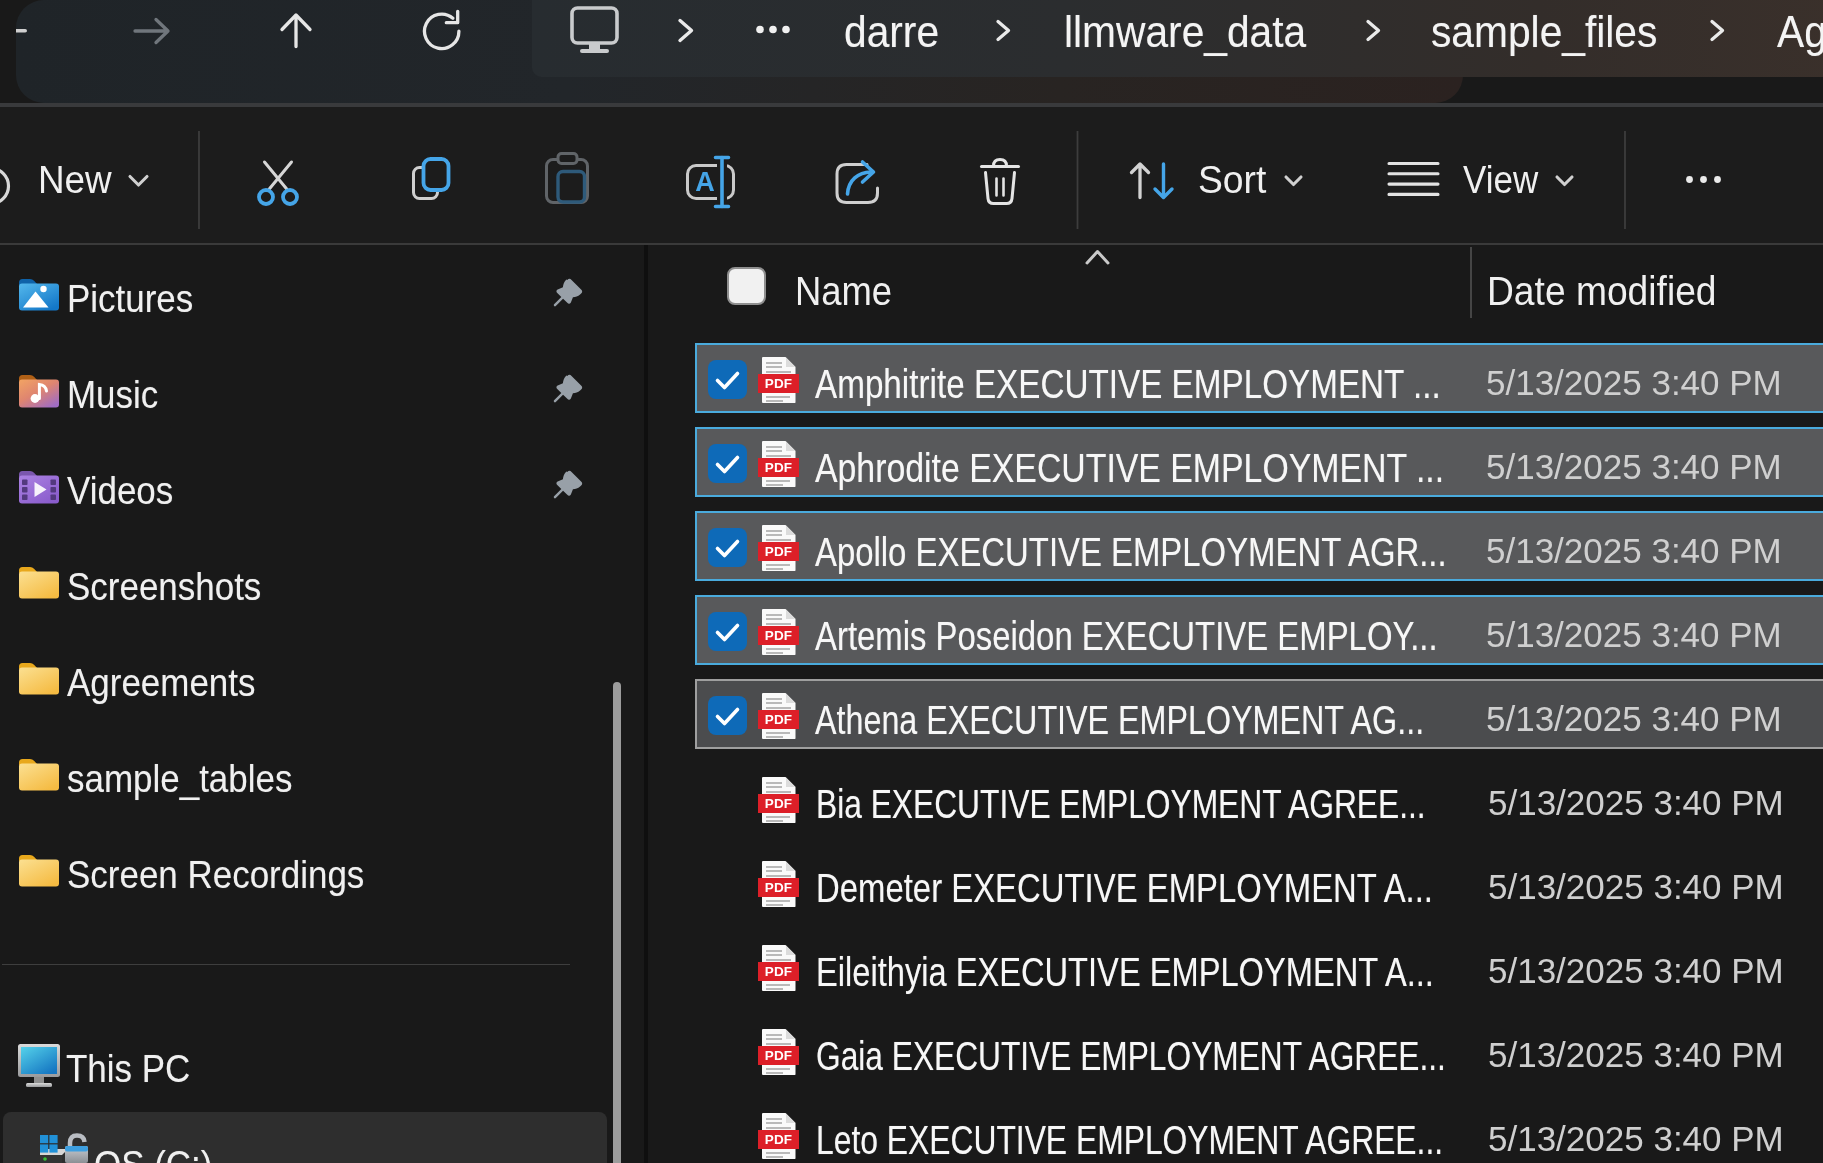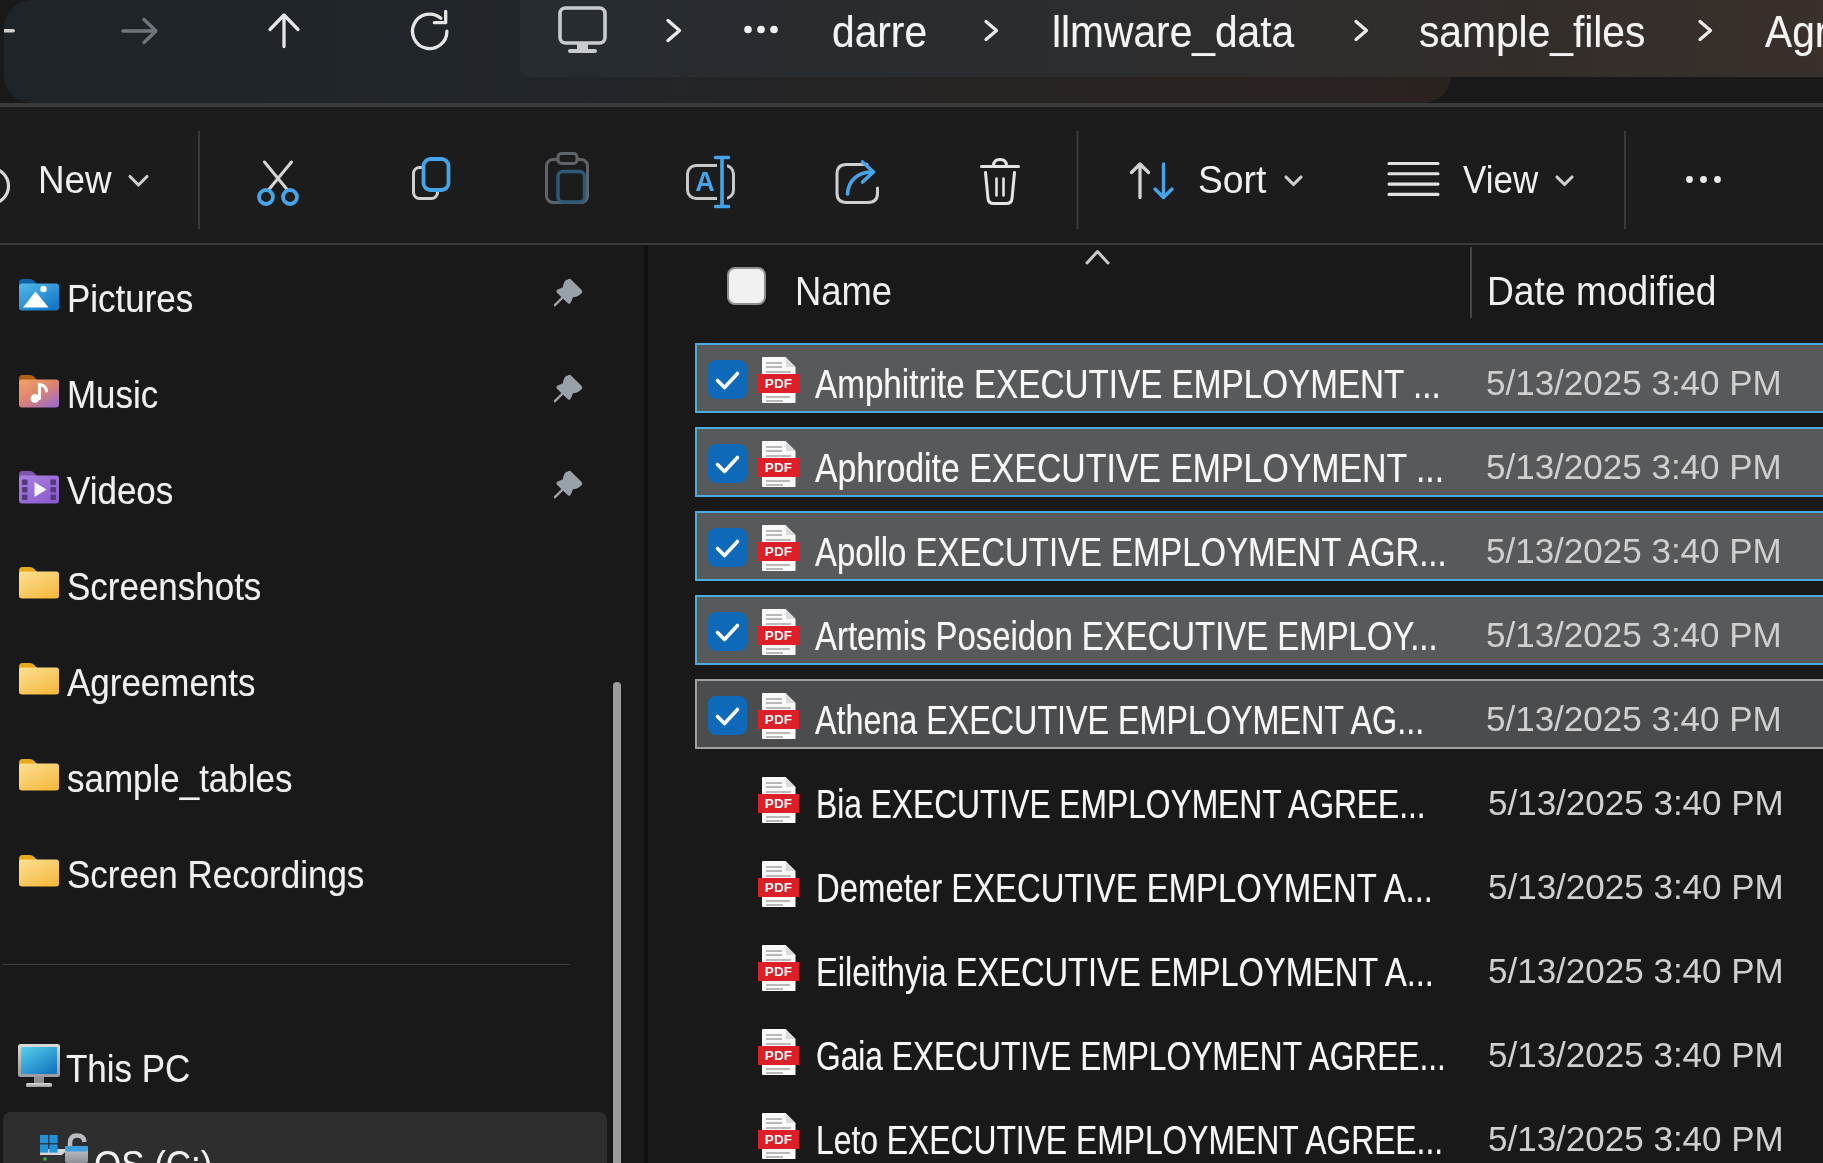--- a/index.html
+++ b/index.html
@@ -1,19 +1,19 @@
 <!DOCTYPE html>
 <html><head><meta charset="utf-8">
 <style>
   html,body{margin:0;padding:0;}
   body{width:1823px;height:1163px;overflow:hidden;position:relative;background:#191919;
        font-family:"Liberation Sans",sans-serif;font-weight:400;}
   .abs{position:absolute;}
   
-  #titlebar{left:4px;top:0;width:1447px;height:103px;
+  #titlebar{left:16px;top:0;width:1447px;height:103px;
     background:linear-gradient(90deg,#1f2428 0%,#22262a 38%,#282422 72%,#2b2220 100%);border-radius:28px;}
   #pill{left:516px;top:-16px;width:1400px;height:93px;border-radius:10px;
     background:linear-gradient(90deg,#272c30 0%,#2b2d2f 38%,#332d2a 72%,#3c312b 100%);}
   .crumb{top:1px;height:61px;line-height:61px;font-size:45px;color:#f4f4f4;text-shadow:0 0 1px rgba(255,255,255,0.4);white-space:nowrap;transform:scaleX(0.905);transform-origin:left center;}
   #hline1{left:0;top:103px;width:1823px;height:3.5px;background:#393a3c;}
   
   #toolbar{left:0;top:106.5px;width:1823px;height:136px;background:#1c1c1c;}
   .tlab{height:62px;line-height:62px;font-size:38px;color:#f0f0f0;transform:scaleX(0.92);transform-origin:left center;white-space:nowrap;}
   #hline2{left:0;top:242.5px;width:1823px;height:2px;background:#3a3a3a;}
   

